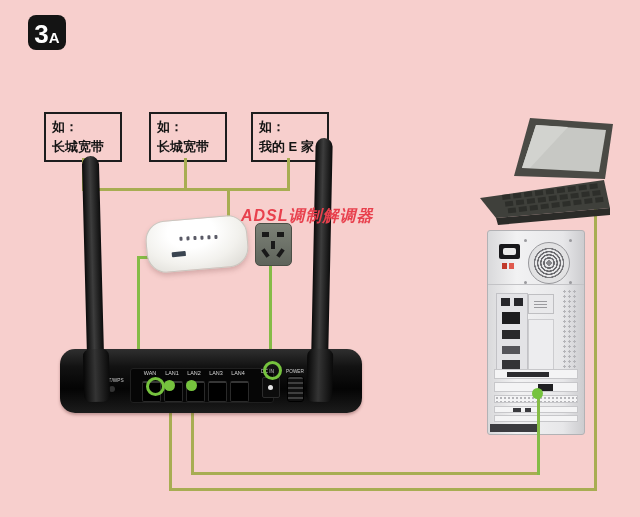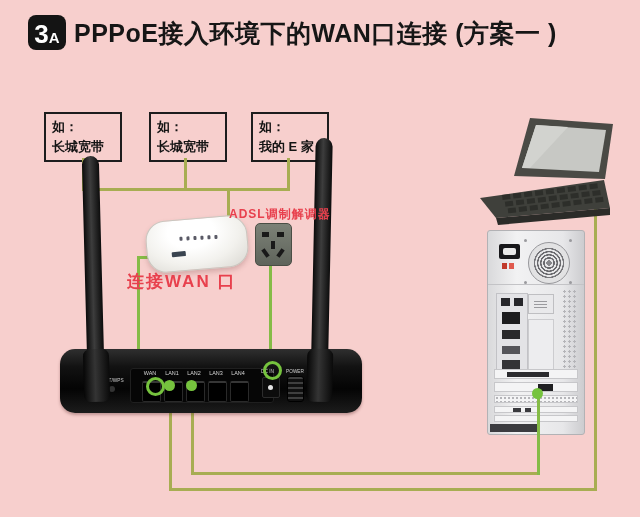--- a/index.html
+++ b/index.html
@@ -68,21 +68,20 @@
 </style>
 </head>
 <body>
 
 <div class="stage">
 
   <div class="badge">
     <span class="n">3</span>
       <span class="a">A</span>
   </div>
-  <div class="title">PPPoE接入环境下的WAN口连接 (方案一 )</div>
 
   <div class="ispbox" style="left:44px;width:62px;">
     <div>如：</div>
     <div>长城宽带</div>
   </div>
   <div class="ispbox" style="left:149px;width:62px;">
     <div>如：</div>
     <div>长城宽带</div>
   </div>
   <div class="ispbox" style="left:251px;width:62px;">
@@ -159,22 +158,21 @@
   </div>
 
   <div class="socket">
     <i style="left:6px;top:8px;width:7px;height:5px;"></i>
     <i style="left:21px;top:8px;width:7px;height:5px;"></i>
     <i style="left:15px;top:17px;width:4px;height:8px;"></i>
     <i style="left:5px;top:27px;width:9px;height:4px;transform:rotate(55deg);"></i>
     <i style="left:20px;top:27px;width:9px;height:4px;transform:rotate(-55deg);"></i>
   </div>
 
-  <div class="redlbl" style="left:229px;top:206px;font-size:12px;letter-spacing:1px;">ADSL调制解调器</div>
-  <div class="redlbl" style="left:127px;top:270px;font-size:17px;letter-spacing:2px;">连接WAN 口</div>
+  <div class="redlbl" style="left:241px;top:206px;font-size:16px;letter-spacing:1px;font-style:italic;">ADSL调制解调器</div>
 
   <svg class="laptop" width="170" height="130" viewBox="0 0 170 130">
     <polygon points="62,22 145,28 137,83 46,80" fill="#4a4a45"></polygon>
     <polygon points="68,29 138,34 131,76 54,72" fill="#c7c8c4"></polygon>
     <polygon points="68,29 100,31 62,72 54,72" fill="#d2d3cf"></polygon>
     <polygon points="12,102 136,84 142,112 28,122" fill="#3f403b"></polygon>
     <polygon points="28,122 142,112 142,119 30,129" fill="#2b2b28"></polygon>
     <g transform="translate(34,99) rotate(-7)" fill="#2d2e2a">
       <rect x="0" y="0" width="8" height="5"></rect>
         <rect x="11" y="0" width="8" height="5"></rect>

